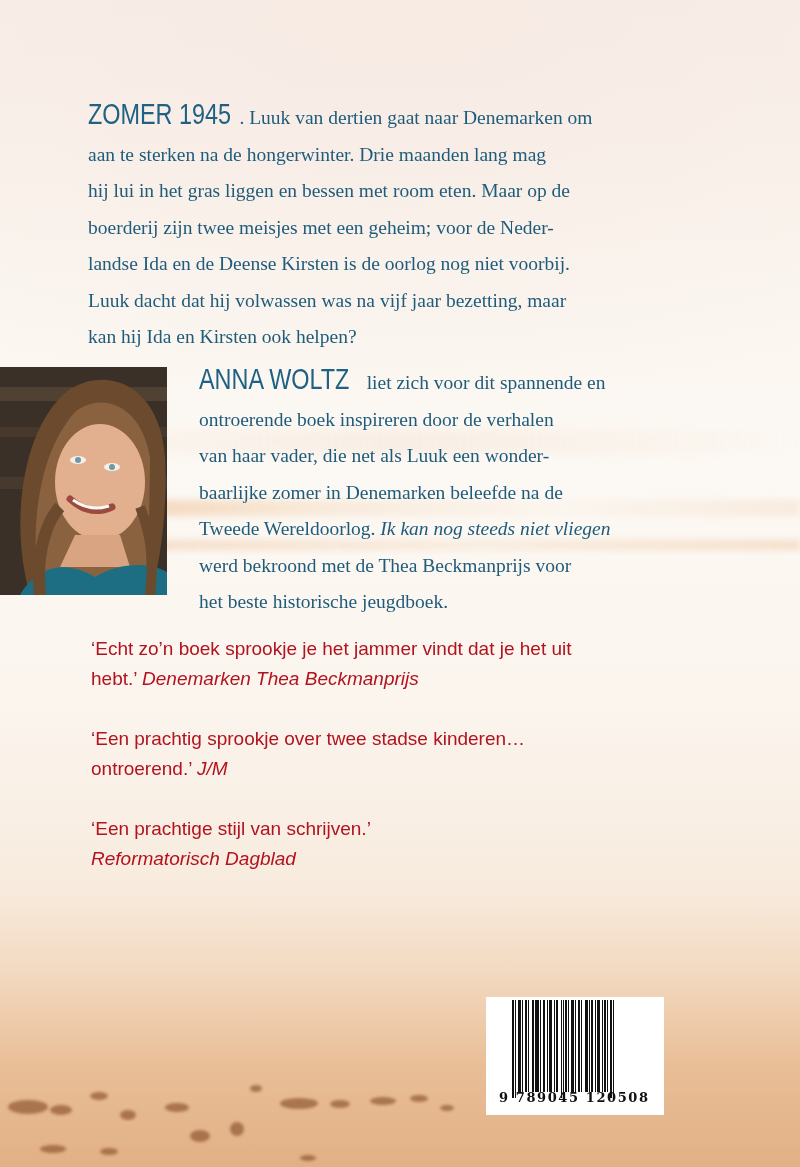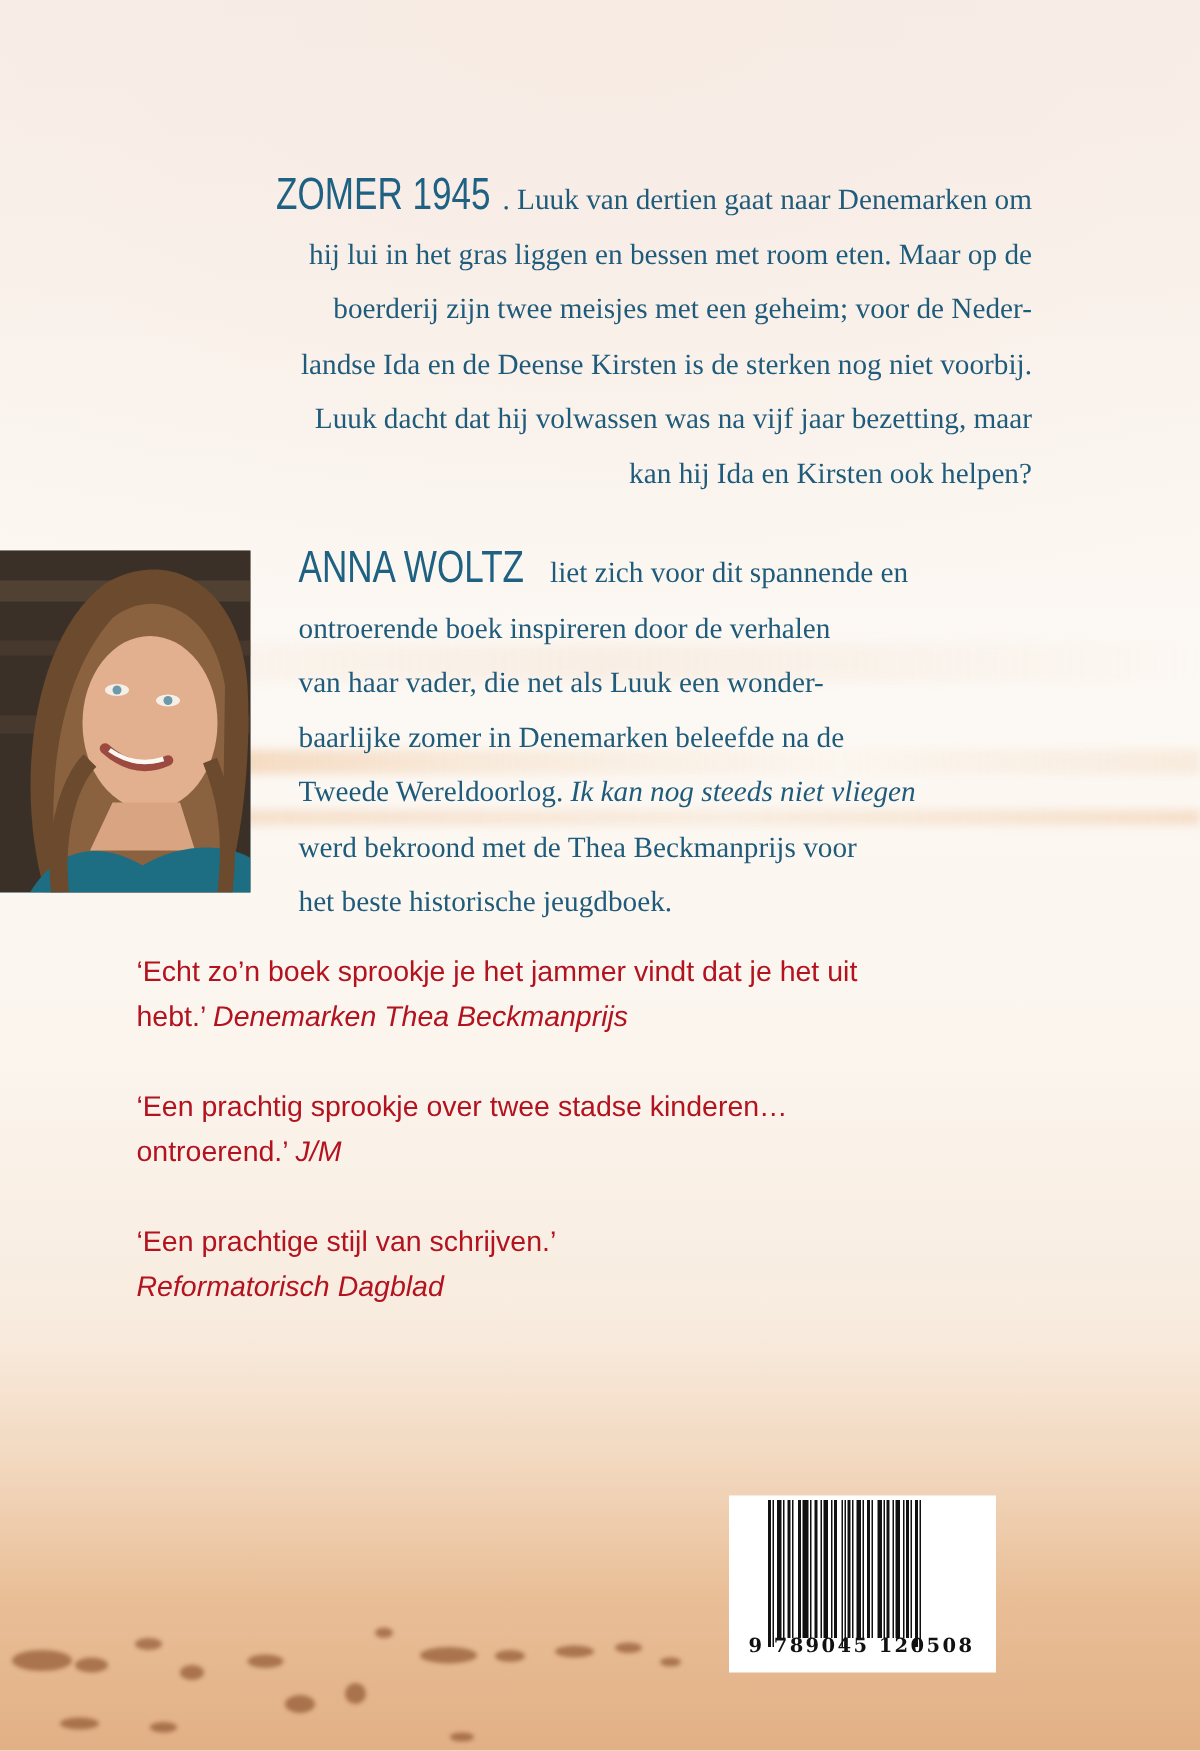--- a/index.html
+++ b/index.html
@@ -10,24 +10,23 @@
       linear-gradient(180deg, #f8efe8 0%, #fbf6f0 25%, #fcf8f3 40%, #fbf5ee 60%, #f8ebde 76%, #f2d7bd 84%, #e9bf98 91%, #e2b085 100%);
   }
   .streak { position: absolute; left: 0; right: 0; pointer-events: none; }
   .streak.s1 { top: 500px; height: 16px; background: linear-gradient(90deg, rgba(232,166,110,0.55), rgba(240,196,150,0.25) 40%, rgba(245,220,190,0.05) 70%, rgba(240,200,160,0.25)); filter: blur(3px); }
   .streak.s2 { top: 540px; height: 10px; background: linear-gradient(90deg, rgba(230,160,100,0.35), rgba(240,200,160,0.2) 60%, rgba(235,180,130,0.35)); filter: blur(3px); }
   .streak.s3 { top: 430px; height: 24px; background: linear-gradient(90deg, rgba(240,210,185,0.0), rgba(240,210,185,0.25) 50%, rgba(240,210,185,0.0)); filter: blur(4px); }
   .sand-spots { position: absolute; left: 0; top: 1040px; width: 490px; height: 127px; pointer-events: none; }
   .sand-spots span { position: absolute; border-radius: 50%; background: rgba(120,60,25,0.55); filter: blur(1.5px); }
 
   .blurb {
-    position: absolute; left: 88px; top: 112px; width: 600px;
+    position: absolute; left: 88px; top: 96px; width: 600px;
     font-size: 19.5px; line-height: 36.5px; color: #1f5b7b;
     font-family: "Liberation Serif", "DejaVu Serif", serif;
-    text-align: right;
   }
   .blurb .caps {
     font-family: "Liberation Sans", sans-serif; font-size: 30px; color: #1f6182;
     display: inline-block; transform: scaleX(0.78); transform-origin: left bottom;
     margin-right: -32px; letter-spacing: 0px;
   }
   .blurb p { margin: 0; white-space: nowrap; }
 
   .author-photo {
     position: absolute; left: 0; top: 367px; width: 167px; height: 228px; overflow: hidden;
@@ -90,23 +89,24 @@
   <span style="left:370px;top:57px;width:26px;height:8px;"></span>
   <span style="left:410px;top:55px;width:18px;height:7px;"></span>
   <span style="left:40px;top:105px;width:26px;height:8px;"></span>
   <span style="left:100px;top:108px;width:18px;height:7px;"></span>
   <span style="left:300px;top:115px;width:16px;height:6px;"></span>
   <span style="left:440px;top:65px;width:14px;height:6px;"></span>
 </div>
 
 <div class="blurb">
   <p><span class="caps">ZOMER 1945</span><span>. Luuk van dertien gaat naar Denemarken om</span></p>
+  <p>aan te sterken na de hongerwinter. Drie maanden lang mag</p>
   <p>hij lui in het gras liggen en bessen met room eten. Maar op de</p>
   <p>boerderij zijn twee meisjes met een geheim; voor de Neder-</p>
-  <p>landse Ida en de Deense Kirsten is de sterken nog niet voorbij.</p>
+  <p>landse Ida en de Deense Kirsten is de oorlog nog niet voorbij.</p>
   <p>Luuk dacht dat hij volwassen was na vijf jaar bezetting, maar</p>
   <p>kan hij Ida en Kirsten ook helpen?</p>
 </div>
 
 <div class="author-photo" title="Portrait of Anna Woltz">
   <svg viewBox="0 0 167 228" preserveAspectRatio="none">
     <rect x="0" y="0" width="167" height="228" fill="#3b3028"></rect>
     <rect x="0" y="20" width="167" height="14" fill="#5a4838" opacity="0.7"></rect>
     <rect x="0" y="60" width="167" height="10" fill="#4c3c2e" opacity="0.7"></rect>
     <rect x="0" y="110" width="167" height="12" fill="#504032" opacity="0.6"></rect>

